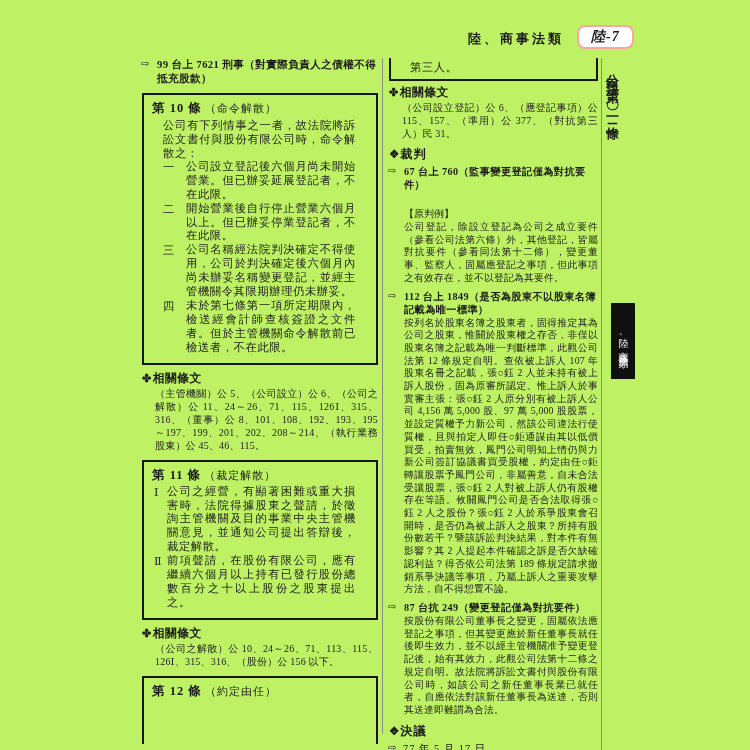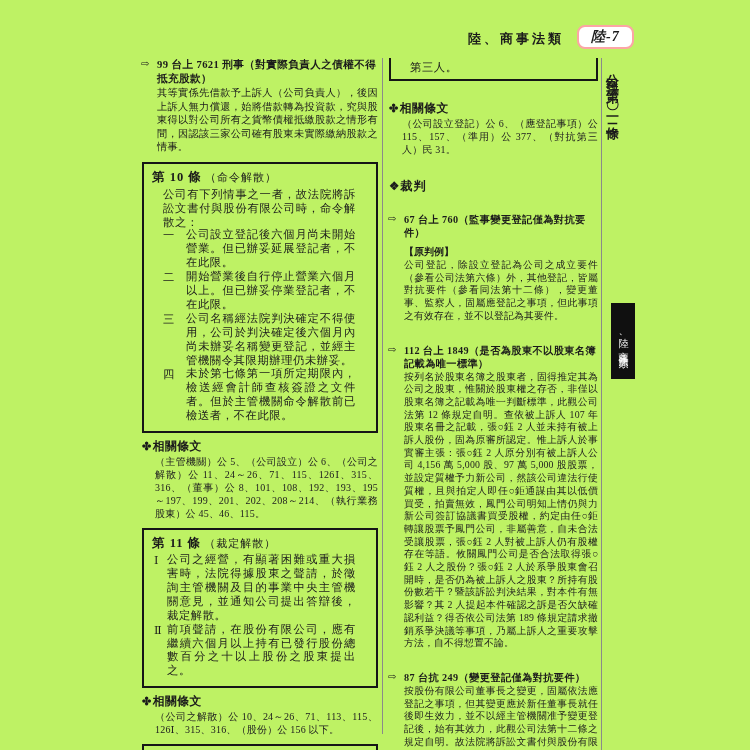--- a/index.html
+++ b/index.html
@@ -38,27 +38,27 @@
     position:absolute; left:611px; top:303px;
     background:#101010; color:#fff;
     writing-mode:vertical-rl; text-orientation:mixed;
     font-size:10px; letter-spacing:2px; padding:8px 5px;
     height:76px; text-align:center;
   }
 
   
   .col { position:absolute; top:58px; display:flex; flex-direction:column; }
   .col-left  { left:142px; width:236px; height:692px; }
-  .col-right { left:389px; width:209px; height:692px;gap:16px; }
+  .col-right { left:389px; width:209px; height:692px; }
 
   
   .case { position:relative; padding-left:15px; margin-bottom:5px; }
   .case .arrow { position:absolute; left:-1px; top:0; font-size:10px; }
   .case-title { font-weight:bold; font-size:10.6px; line-height:13.6px; letter-spacing:0.4px; }
-  .case-tag { font-weight:bold; font-size:10px; line-height:13px; margin-top:6px; }
+  .case-tag { font-weight:normal; font-size:10px; line-height:13px; margin-top:16px; }
   .case-body { font-size:10.2px; line-height:13.5px; text-align:justify; letter-spacing:0.2px; margin-top:1px; }
   .col-right .case-title { font-size:10.2px; line-height:13px; }
   .col-right .case-body { font-size:9.8px; line-height:12.7px; }
 
   
   .law-box {
     border:2px solid #161616;
     padding:5px 20px 7px 8px; margin:3px 0 6px 0;
   }
   .law-box.open { border-bottom:none; flex:1; }
@@ -103,21 +103,20 @@
   <div class="vdiv vdiv2"></div>
 
   <div class="sidebar-label">公司法（第一〇～一二條）</div>
   <div class="sidebar-tab">陸、商事法類</div>
 
   <div class="col col-left">
 
     <div class="case">
       <span class="arrow">⇨</span>
       <div class="case-title">99 台上 7621 刑事（對實際負責人之債權不得抵充股款）</div>
-      <div class="case-body">其等實係先借款予上訴人（公司負責人），後因上訴人無力償還，始將借款轉為投資款，究與股東得以對公司所有之貨幣債權抵繳股款之情形有間，因認該三家公司確有股東未實際繳納股款之情事。</div>
     </div>
 
     <div class="law-box">
       <div class="law-head">
         <span class="law-num">第 10 條</span>
         <span class="law-sub">（命令解散）</span>
       </div>
       <div class="law-body">
         <div>公司有下列情事之一者，故法院將訴訟文書付與股份有限公司時，命令解散之：</div>
         <div class="law-item">

